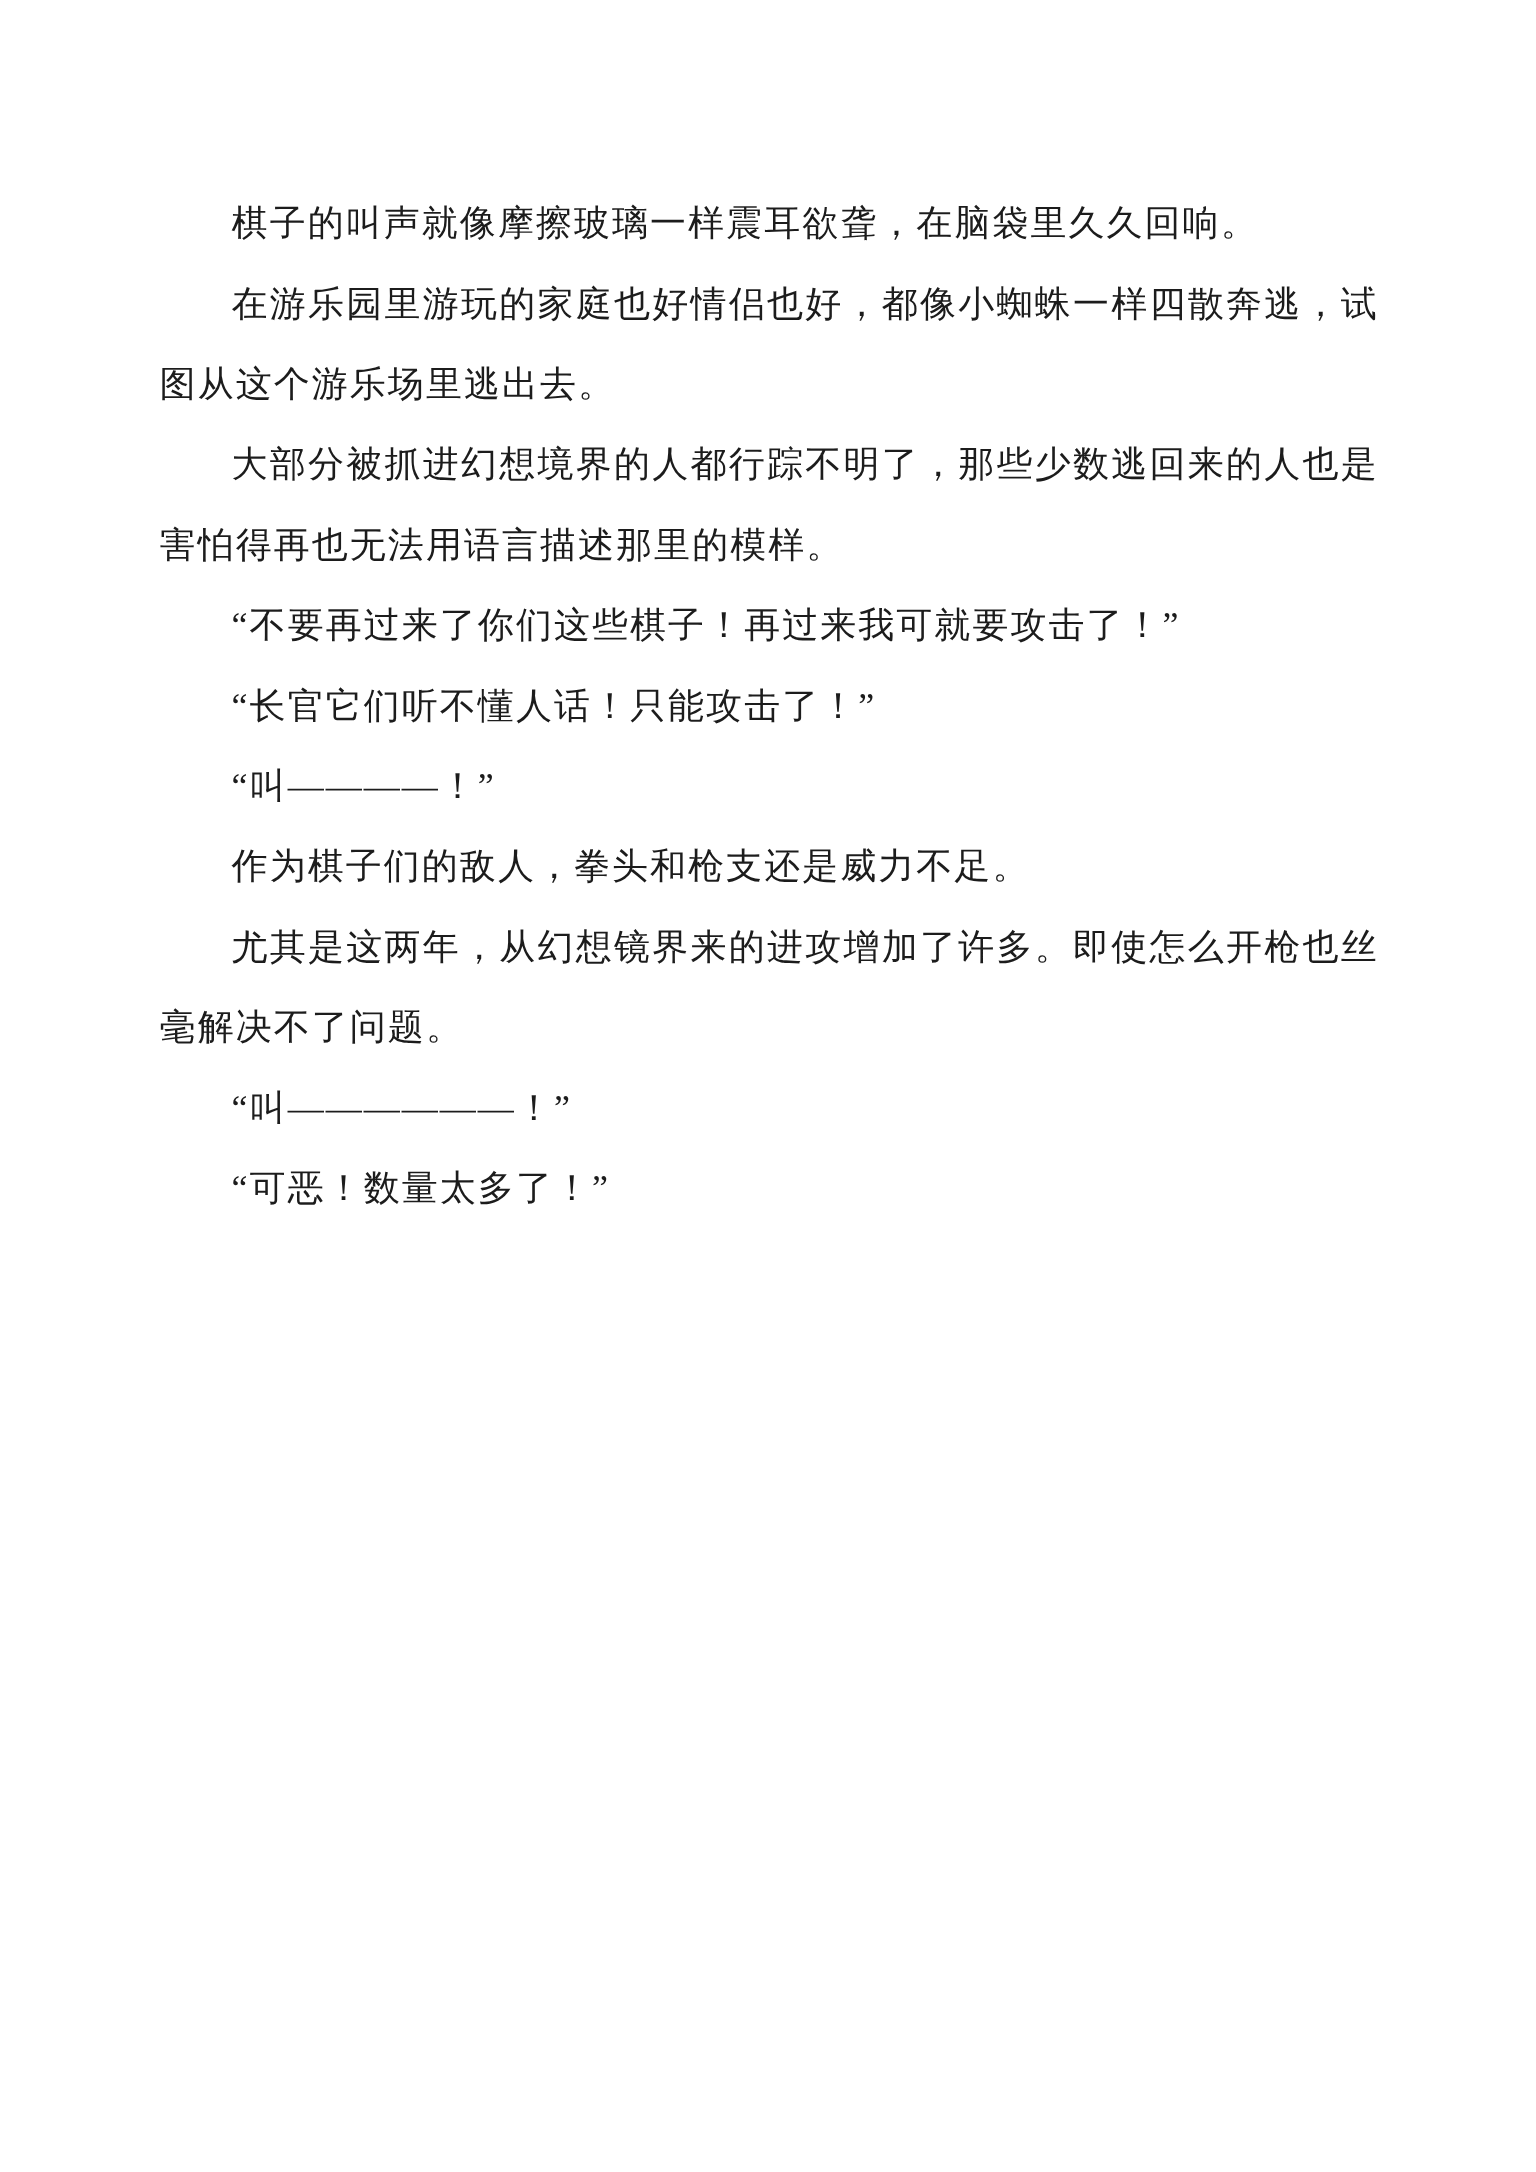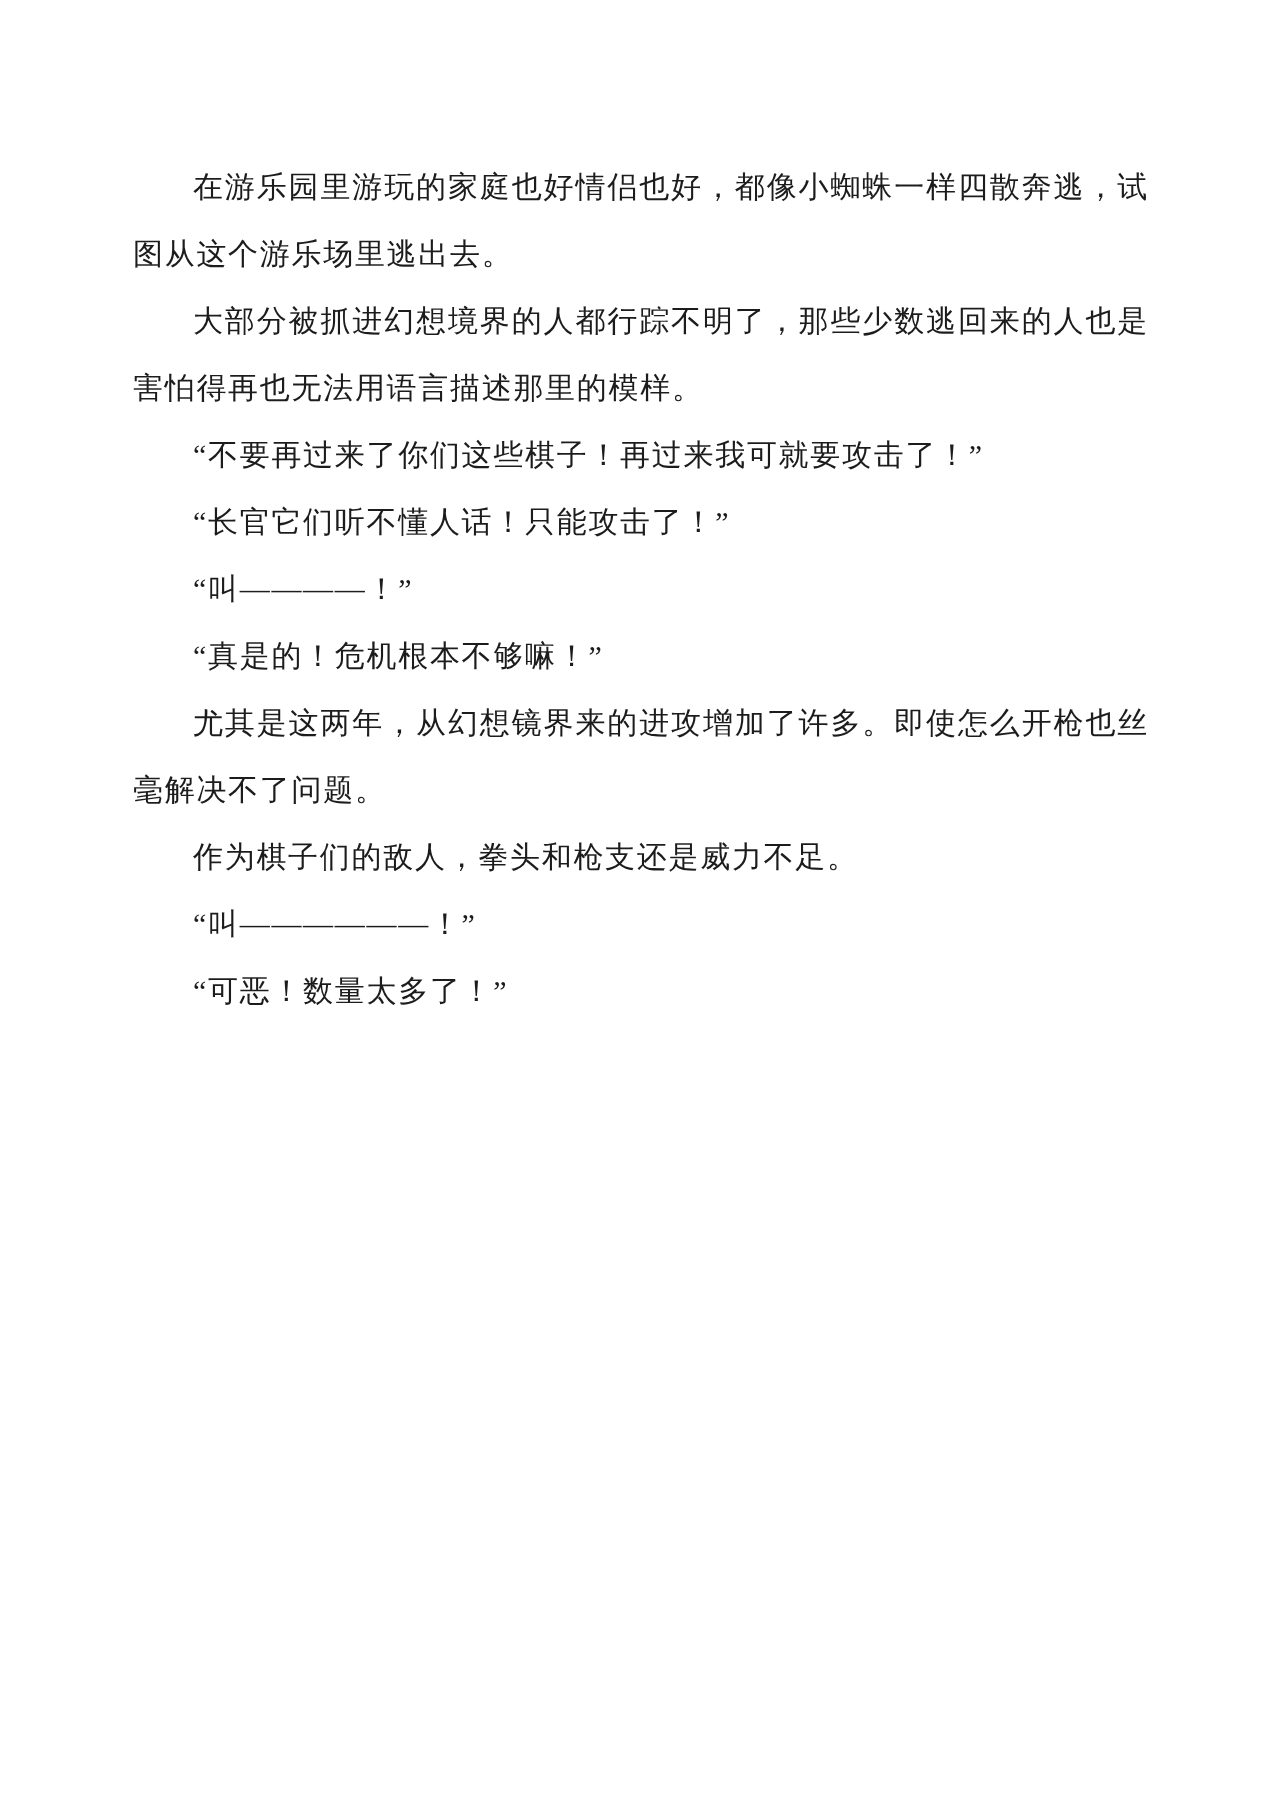--- a/index.html
+++ b/index.html
@@ -31,24 +31,24 @@
     padding: 0;
     text-indent: 2em;
     word-break: break-all;
   }
 </style>
 </head>
 <body>
 
 <div class="page" style="background: rgb(255, 255, 255);">
   <div class="text-column" id="text-column" style="color: rgb(28, 28, 28);">
+      <p class="para">棋子的叫声就像摩擦玻璃一样震耳欲聋，在脑袋里久久回响。</p>
       <p class="para">在游乐园里游玩的家庭也好情侣也好，都像小蜘蛛一样四散奔逃，试图从这个游乐场里逃出去。</p>
       <p class="para">大部分被抓进幻想境界的人都行踪不明了，那些少数逃回来的人也是害怕得再也无法用语言描述那里的模样。</p>
       <p class="para">“不要再过来了你们这些棋子！再过来我可就要攻击了！”</p>
       <p class="para">“长官它们听不懂人话！只能攻击了！”</p>
       <p class="para">“叫————！”</p>
-      <p class="para">“真是的！危机根本不够嘛！”</p>
+      <p class="para">作为棋子们的敌人，拳头和枪支还是威力不足。</p>
       <p class="para">尤其是这两年，从幻想镜界来的进攻增加了许多。即使怎么开枪也丝毫解决不了问题。</p>
-      <p class="para">作为棋子们的敌人，拳头和枪支还是威力不足。</p>
       <p class="para">“叫——————！”</p>
       <p class="para">“可恶！数量太多了！”</p>
     </div>
 </div>
 
 </body></html>

